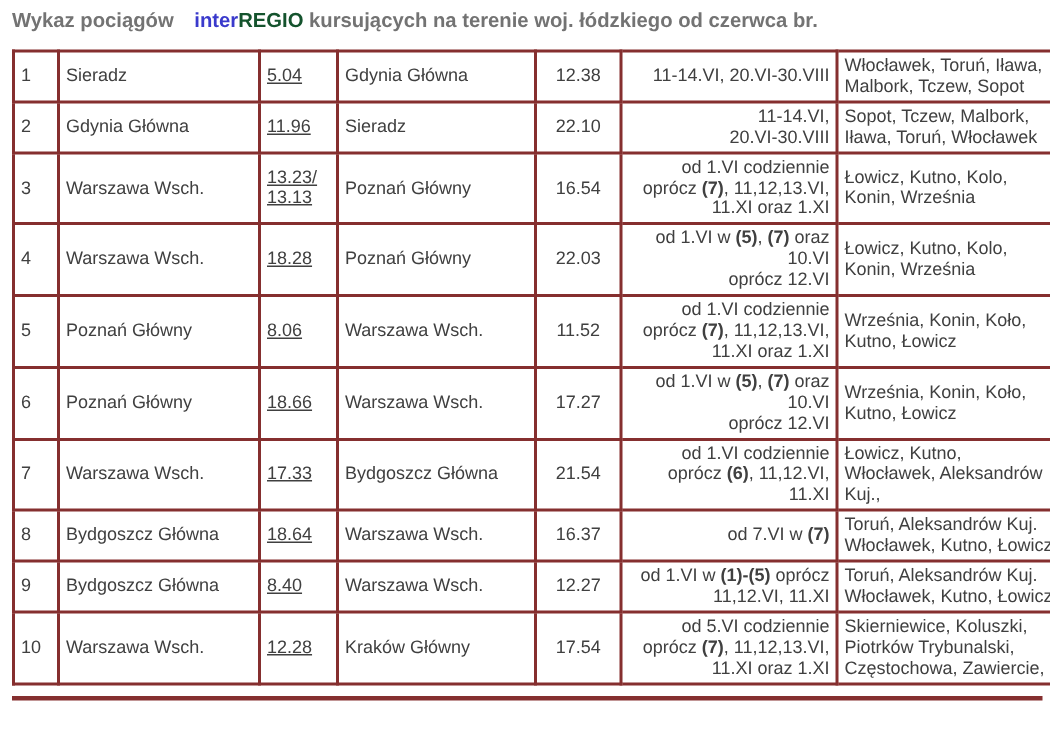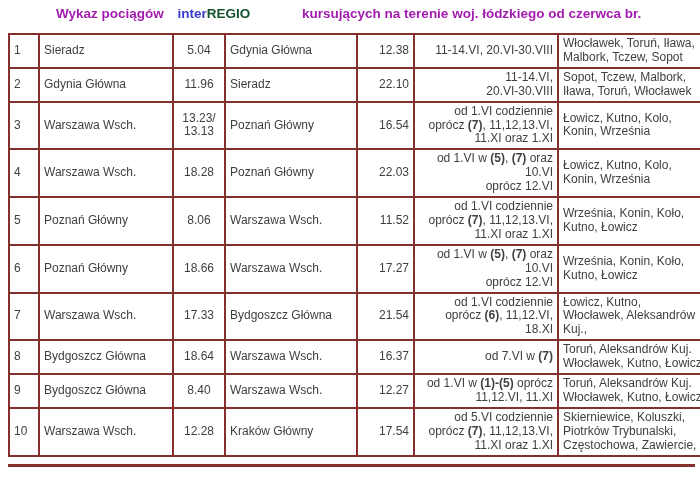--- a/index.html
+++ b/index.html
@@ -16,44 +16,44 @@
     height: 501px;
     position: relative;
   }
   .title {
     font-size: 13.5px;
     font-weight: bold;
     padding: 6px 0 0 8px;
     letter-spacing: 0px;
     white-space: nowrap;
   }
-  .title .t-red   { color: #a21caf; margin-left: 48px; }
+  .title .t-red   { color: #737373; }
   .title .t-blue  { color: #3a3acc; margin-left: 10px; }
   .title .t-green { color: #14532d; }
 
   table.timetable {
     border-collapse: collapse;
     table-layout: fixed;
     margin: 12px 0 0 8px;
     width: 687px;
     font-size: 12px;
     color: #404040;
   }
   table.timetable td {
     border: 2px solid #852f2f;
     padding: 2px 4px;
     line-height: 1.16;
     vertical-align: middle;
     overflow: hidden;
   }
   td.col-no    { width: 20px;  text-align: left; }
   td.col-from  { width: 124px; text-align: left; }
-  td.col-dep   { width: 42px;  text-align: center; white-space: pre-line; }
+  td.col-dep   { width: 42px;  text-align: left; white-space: pre-line; text-decoration: underline; }
   td.col-to    { width: 122px; text-align: left; }
-  td.col-arr   { width: 47px;  text-align: right; }
+  td.col-arr   { width: 47px;  text-align: center; }
   td.col-dates { width: 134px; text-align: right; }
   td.col-via   { width: 142px; text-align: left; }
   td.col-dates b { font-weight: bold; }
 
   .next-row-line {
     width: 687px;
     height: 3px;
     background: #852f2f;
     margin: 7px 0 0 8px;
   }
@@ -123,21 +123,21 @@
           <td class="col-arr">17.27</td>
           <td class="col-dates"><span>od 1.VI w </span><b>(5)</b><span>, </span><b>(7)</b><span> oraz</span><br><span>10.VI</span><br><span>oprócz 12.VI</span></td>
           <td class="col-via">Września, Konin, Koło, Kutno, Łowicz</td>
         </tr>
         <tr>
           <td class="col-no">7</td>
           <td class="col-from">Warszawa Wsch.</td>
           <td class="col-dep">17.33</td>
           <td class="col-to">Bydgoszcz Główna</td>
           <td class="col-arr">21.54</td>
-          <td class="col-dates"><span>od 1.VI codziennie</span><br><span>oprócz </span><b>(6)</b><span>, 11,12.VI,</span><br><span>18.XI</span></td>
+          <td class="col-dates"><span>od 1.VI codziennie</span><br><span>oprócz </span><b>(6)</b><span>, 11,12.VI,</span><br><span>11.XI</span></td>
           <td class="col-via">Łowicz, Kutno, Włocławek, Aleksandrów Kuj.,</td>
         </tr>
         <tr>
           <td class="col-no">8</td>
           <td class="col-from">Bydgoszcz Główna</td>
           <td class="col-dep">18.64</td>
           <td class="col-to">Warszawa Wsch.</td>
           <td class="col-arr">16.37</td>
           <td class="col-dates"><span>od 7.VI w </span><b>(7)</b></td>
           <td class="col-via">Toruń, Aleksandrów Kuj. Włocławek, Kutno, Łowicz</td>

